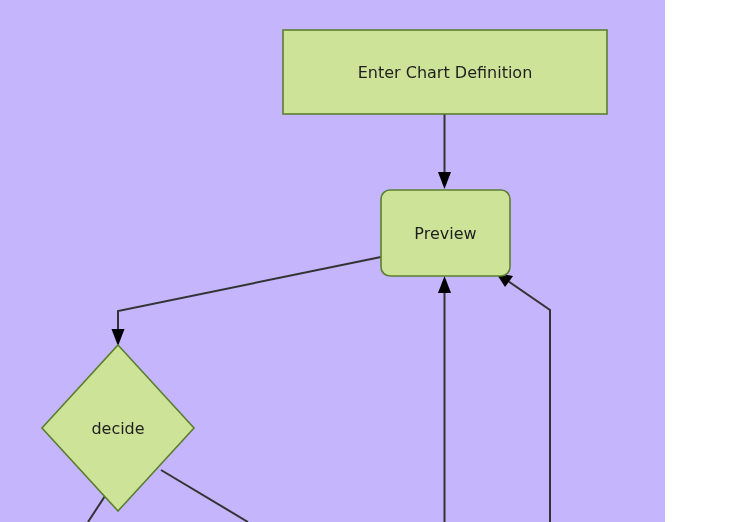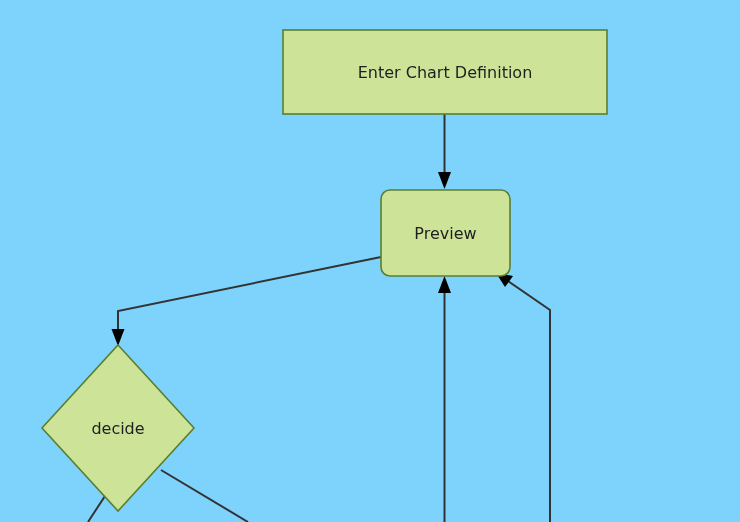--- a/index.html
+++ b/index.html
@@ -5,23 +5,23 @@
   html, body {
     margin: 0;
     padding: 0;
     background: #ffffff;
   }
   body {
     font-family: "DejaVu Sans", sans-serif;
   }
   #diagram-canvas {
     position: relative;
-    width: 740px;
+    width: 665px;
     height: 522px;
-    background: #7dd3fc;
+    background: #c4b5fd;
     overflow: hidden;
   }
   #flow-svg {
     position: absolute;
     top: 0;
     left: 0;
     width: 740px;
     height: 522px;
   }
   .node-shape {

